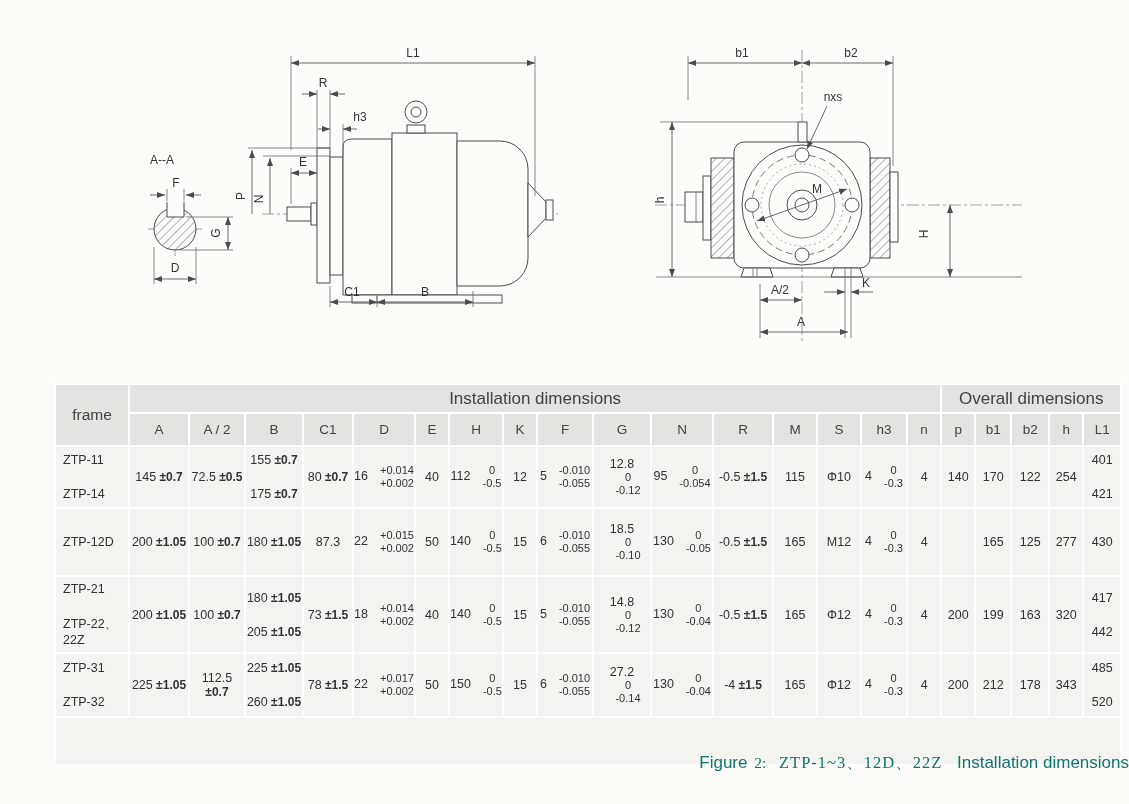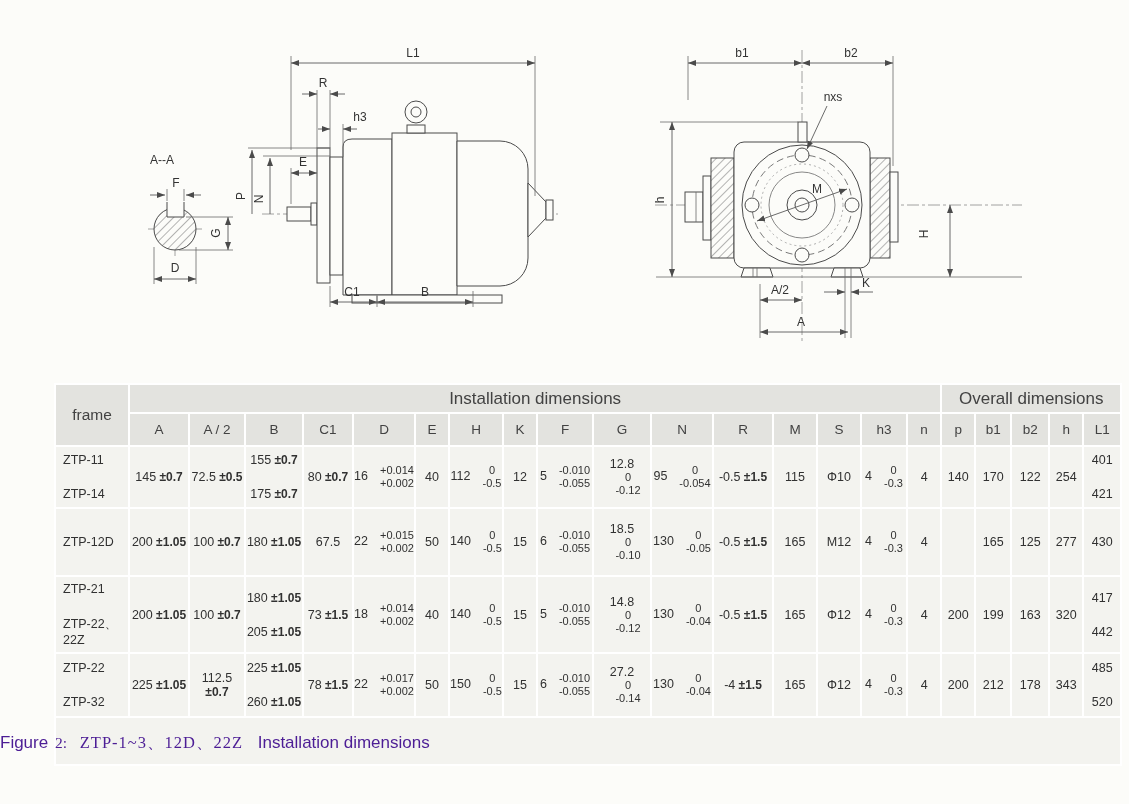--- a/index.html
+++ b/index.html
@@ -27,22 +27,22 @@
   td.frame-cell{text-align:left;padding-left:7px;}
   .pm{font-size:12px;font-weight:bold;}
   .tol{display:inline-flex;flex-direction:column;font-size:11px;line-height:1.15;
        margin-left:12px;text-align:center;vertical-align:middle;}
   .tol i{font-style:normal;}
   .dual{display:flex;flex-direction:column;justify-content:space-between;height:100%;
         padding:5px 0;box-sizing:border-box;}
   .dual.left{align-items:flex-start;}
   td .dual{min-height:52px;gap:20px;}
   tr.spacer td{height:46px;}
-  .caption{position:absolute;top:732px;left:0;width:100%;text-align:left;
-           font-size:17px;color:#4c1d95;}
+  .caption{position:absolute;top:752px;left:0;width:100%;text-align:right;
+           font-size:17px;color:#0f766e;}
   .caption .cap-num{font-family:"Liberation Serif",serif;font-size:15.5px;margin-left:2px;}
   .caption .cap-serif{font-family:"Liberation Serif",serif;font-size:16.5px;letter-spacing:1px;margin:0 10px 0 8px;}
 </style>
 </head>
 <body>
 
 <div class="page">
 
   <svg class="drawing" width="1129" height="372" viewBox="0 0 1129 372">
     <defs>
@@ -305,21 +305,21 @@
                 <div class="line"><span class="v">401</span></div>
                 <div class="line"><span class="v">421</span></div>
               </div>
             </td>
           </tr>
           <tr style="height: 68px;">
             <td class="frame-cell">ZTP-12D</td>
             <td><span class="cellv"><span class="v">200</span><span class="pm"> ±1.05</span></span></td>
             <td><span class="cellv"><span class="v">100</span><span class="pm"> ±0.7</span></span></td>
             <td><span class="cellv"><span class="v">180</span><span class="pm"> ±1.05</span></span></td>
-            <td><span class="v">67.5</span></td>
+            <td><span class="v">87.3</span></td>
             <td><span class="cellv"><span class="v">22</span><span class="tol">
                   <i>+0.015</i>
                   <i>+0.002</i>
                 </span></span></td>
             <td><span class="v">50</span></td>
             <td><span class="cellv"><span class="v">140</span><span class="tol">
                   <i>0</i>
                   <i>-0.5</i>
                 </span></span></td>
             <td><span class="v">15</span></td>
@@ -402,21 +402,21 @@
             <td>
               <div class="dual">
                 <div class="line"><span class="v">417</span></div>
                 <div class="line"><span class="v">442</span></div>
               </div>
             </td>
           </tr>
           <tr style="height: 64px;">
             <td class="frame-cell">
               <div class="dual left">
-                <div>ZTP-22</div>
+                <div>ZTP-31</div>
                 <div>ZTP-32</div>
               </div>
             </td>
             <td><span class="cellv"><span class="v">225</span><span class="pm"> ±1.05</span></span></td>
             <td><span class="cellv"><span class="v">112.5</span><span class="pm"> ±0.7</span></span></td>
             <td>
               <div class="dual">
                 <div class="line"><span class="cellv"><span class="v">225</span><span class="pm"> ±1.05</span></span></div>
                 <div class="line"><span class="cellv"><span class="v">260</span><span class="pm"> ±1.05</span></span></div>
               </div>

